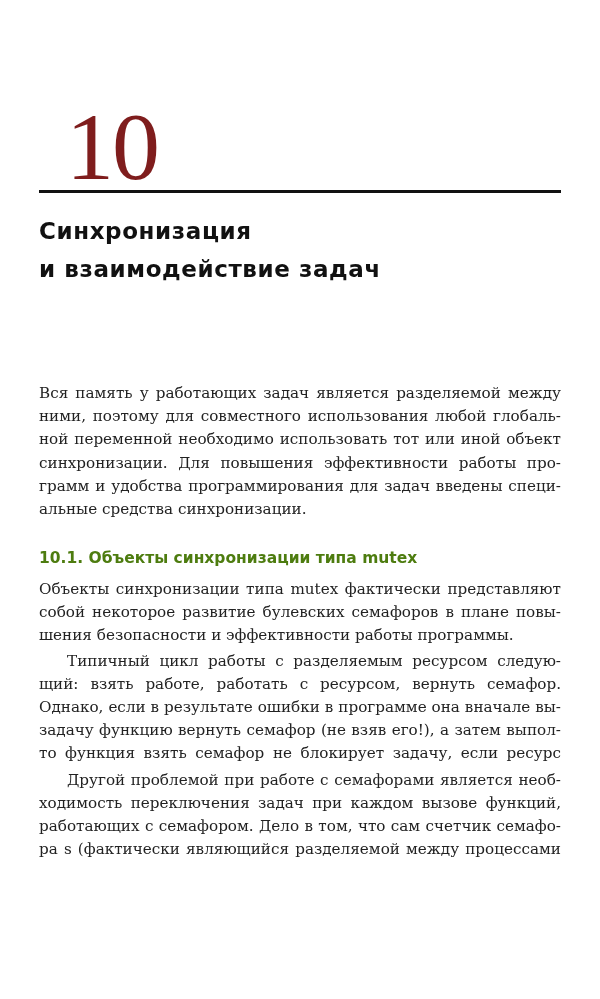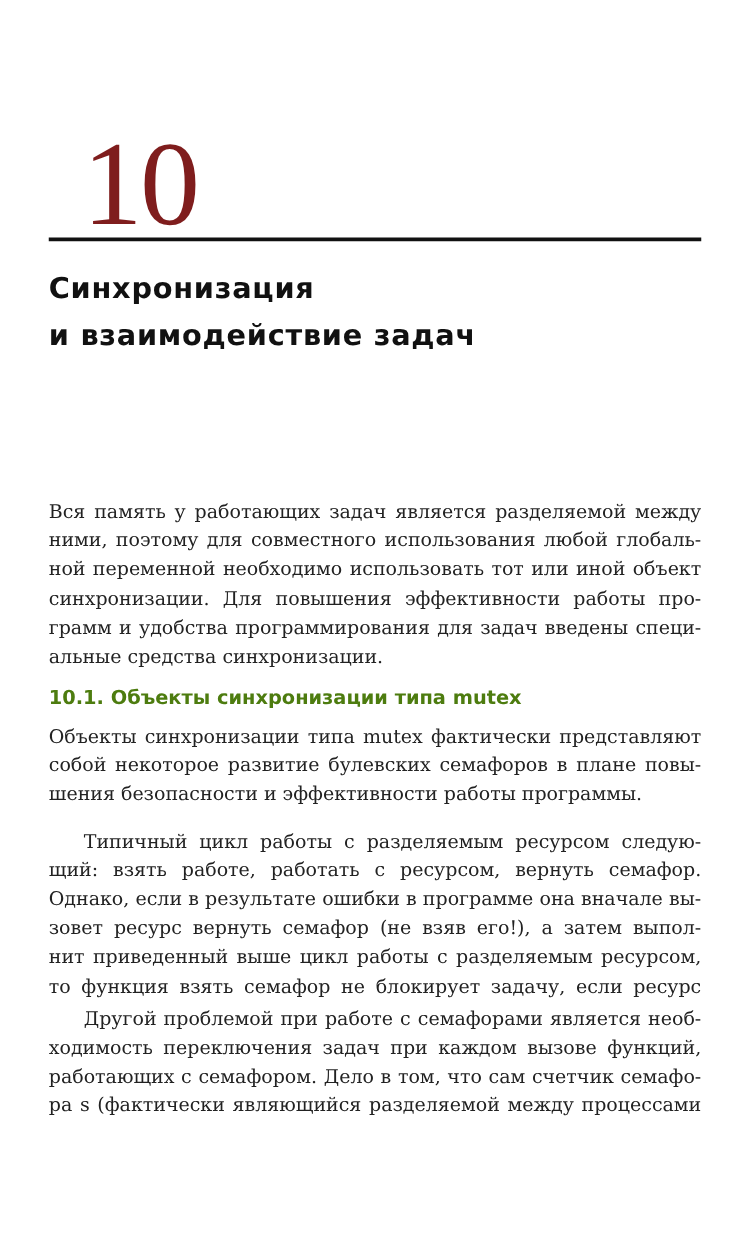--- a/index.html
+++ b/index.html
@@ -12,21 +12,21 @@
   .rule { position: absolute; left: 39px; top: 190px; width: 522px; height: 3px; background: #111; }
   .chapter-title {
     position: absolute; left: 39px; top: 212px; width: 540px;
     font-family: "DejaVu Sans", sans-serif; font-weight: bold; font-size: 23px; line-height: 38px;
     color: #111; letter-spacing: 0.6px;
   }
   .body-text {
     font-family: "DejaVu Serif", serif; font-size: 15.2px; line-height: 23.2px;
     text-align: justify; color: #222; margin: 0; hyphens: manual;
   }
-  .intro { position: absolute; left: 39px; top: 382px; width: 522px; margin-top: 16px; }
+  .intro { position: absolute; left: 39px; top: 382px; width: 522px; }
   .section-head {
     position: absolute; left: 39px; top: 548px; width: 522px;
     font-family: "DejaVu Sans", sans-serif; font-weight: bold; font-size: 15.5px; line-height: 20px; color: #4d7c0f;
   }
   .sec-body { position: absolute; left: 39px; top: 578px; width: 522px; }
   .u { text-underline-offset: 2px; }
   .line { display: block; text-align: justify; text-align-last: justify; white-space: nowrap; }
   .line.last { text-align-last: left; }
   .line.ind { padding-left: 28px; }
 </style>
@@ -50,26 +50,25 @@
 </div>
 
 <div class="section-head">10.1. Объекты синхронизации типа mutex</div>
 
 <div class="sec-body body-text">
   <div>
     <span class="line">Объекты синхронизации типа mutex фактически представляют</span>
     <span class="line">собой некоторое развитие булевских семафоров в плане повы-</span>
     <span class="line last">шения безопасности и эффективности работы программы.</span>
   </div>
-  <div style="margin-top:14px;">
+  <div style="margin-top:2px;">
     <span class="line ind">Типичный цикл работы с разделяемым ресурсом следую-</span>
     <span class="line"><span>щий: </span><span class="u">взять</span><span> работе, работать с ресурсом, </span><span class="u">вернуть</span><span> семафор.</span></span>
     <span class="line">Однако, если в результате ошибки в программе она вначале вы-</span>
-    <span class="line"><span>зовет ресурс </span><span class="u">вернуть</span><span> семафор (не взяв его!), а затем выпол-</span></span>
-    <span class="line">нит приведенный выше цикл работы с разделяемым ресурсом,</span>
+    <span class="line"><span>задачу функцию </span><span class="u">вернуть</span><span> семафор (не взяв его!), а затем выпол-</span></span>
     <span class="line"><span>то функция </span><span class="u">взять</span><span> семафор не блокирует задачу, если ресурс</span></span>
   </div>
   <div style="margin-top:3px;">
     <span class="line ind">Другой проблемой при работе с семафорами является необ-</span>
     <span class="line">ходимость переключения задач при каждом вызове функций,</span>
     <span class="line">работающих с семафором. Дело в том, что сам счетчик семафо-</span>
     <span class="line">ра s (фактически являющийся разделяемой между процессами</span>
   </div>
 </div>
 

